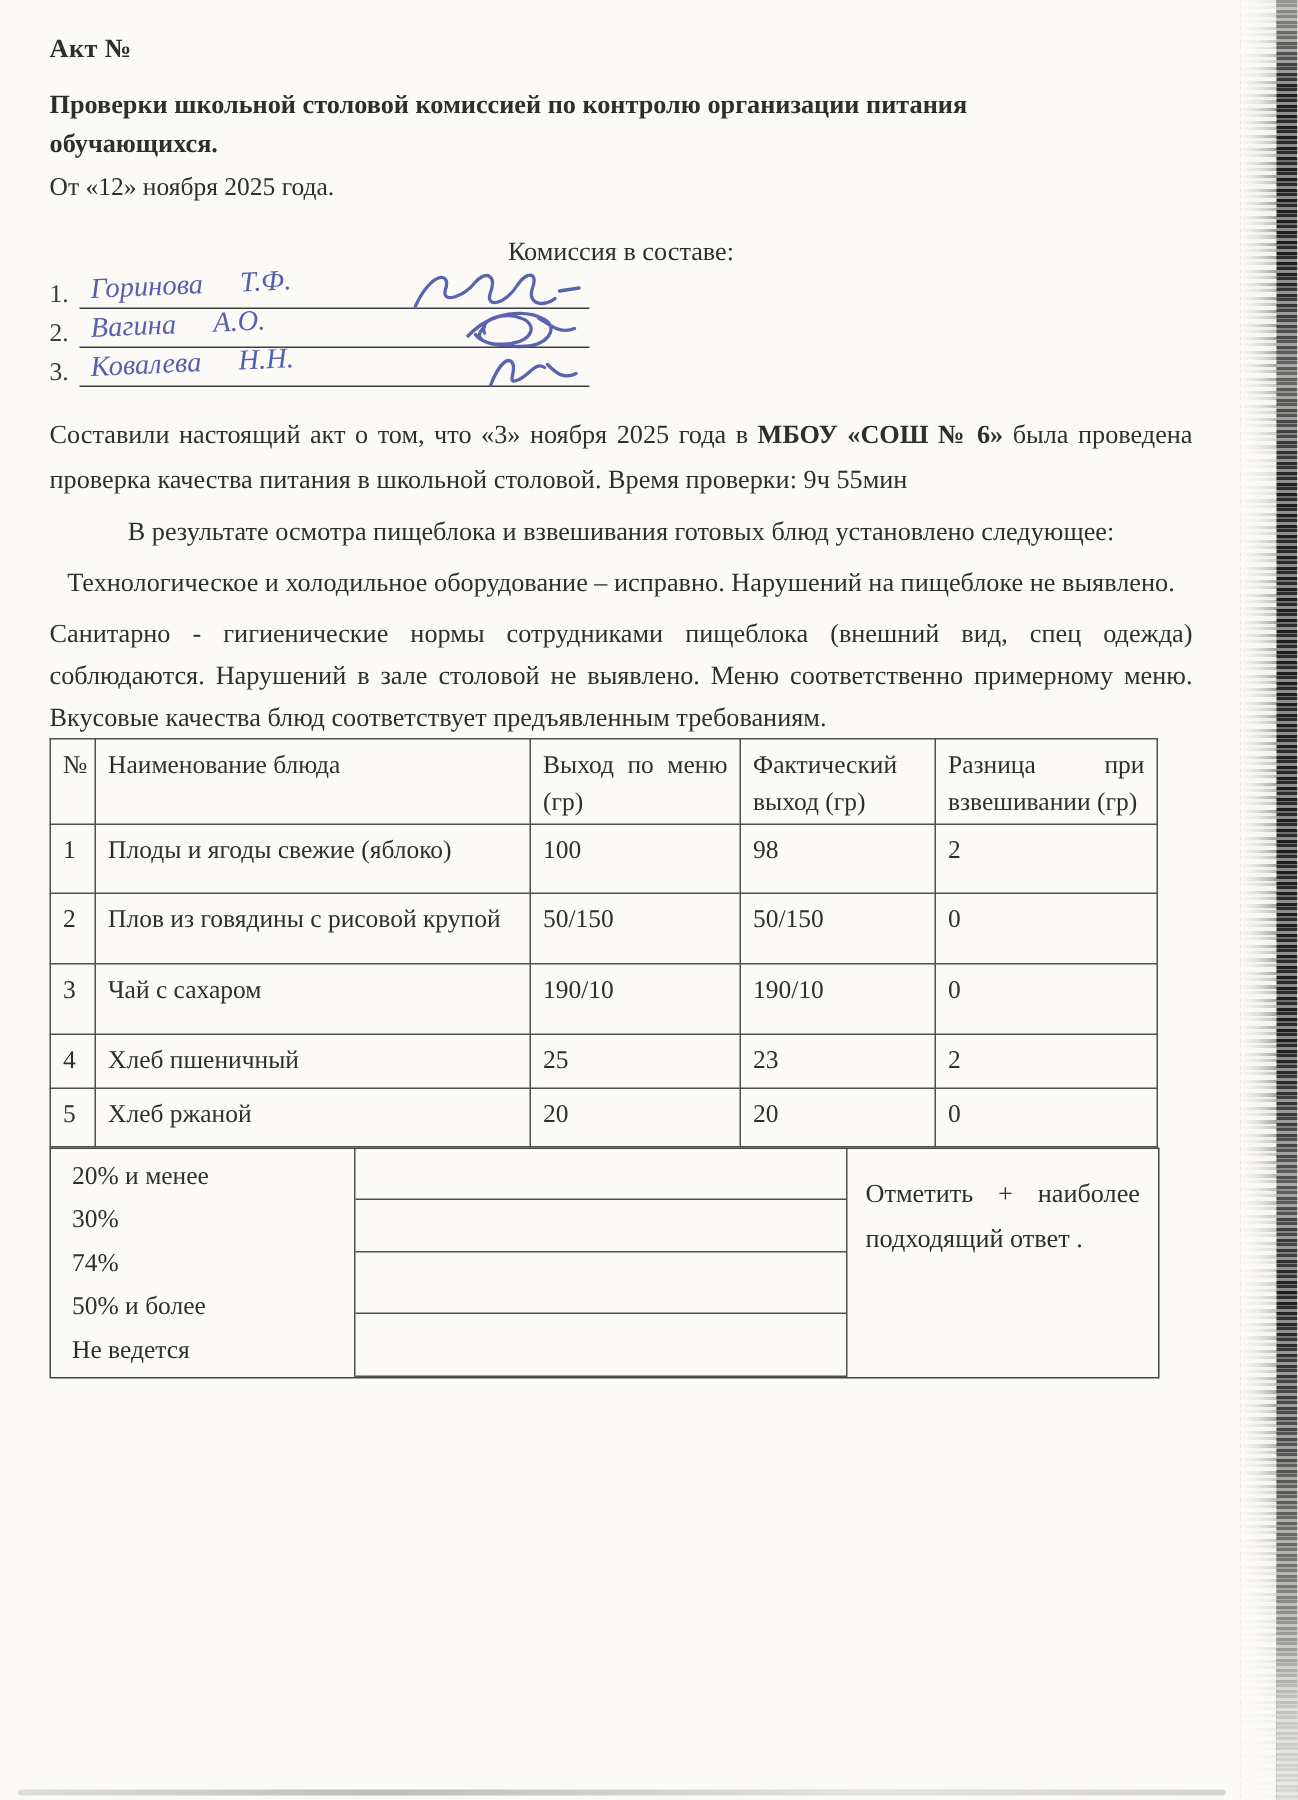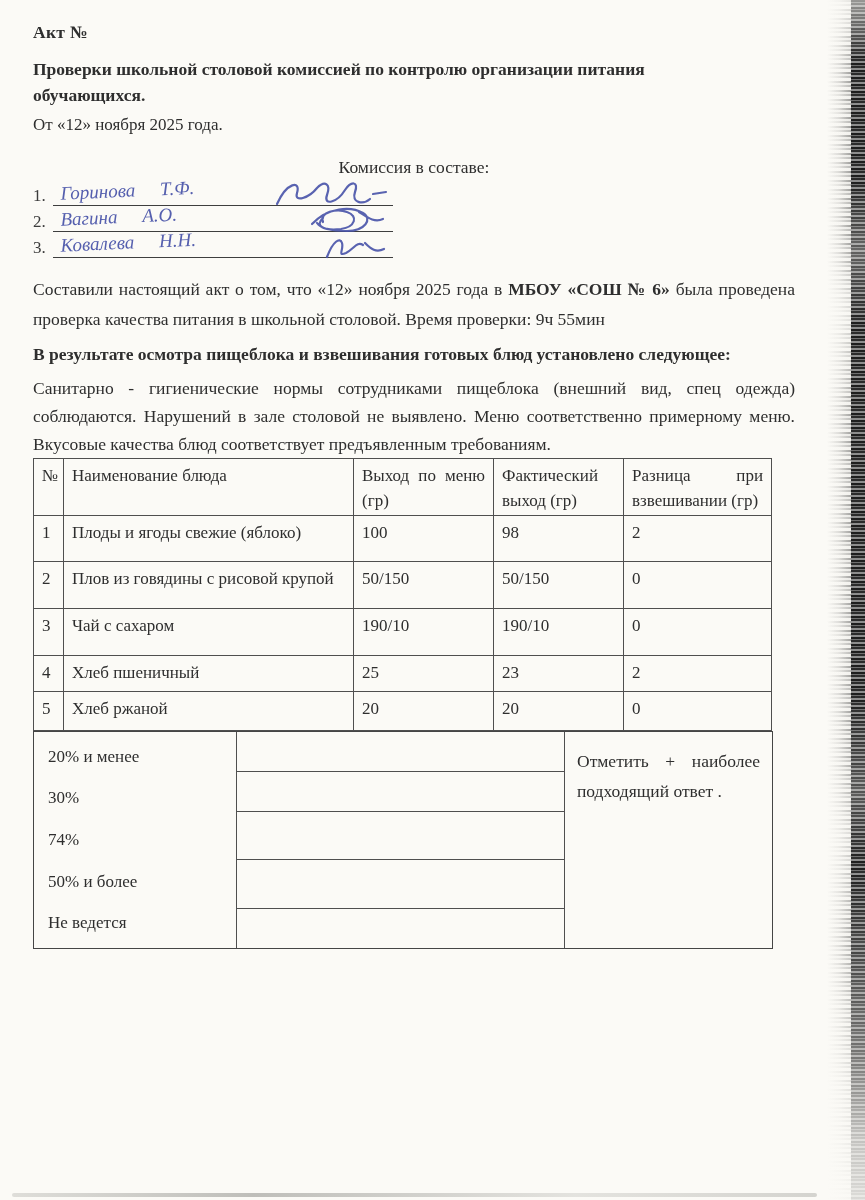--- a/index.html
+++ b/index.html
@@ -29,38 +29,38 @@
     font-style:italic; color:var(--ink); font-size:19px; line-height:22px;
     transform:rotate(-2.5deg); transform-origin:left bottom;
     word-spacing:20px; white-space:nowrap; padding-left:8px; opacity:.92;
   }
   .sig-mark { flex:0 0 auto; margin-right:4px; position:relative; top:5px; }
   .sig-mark svg { display:block; }
   .sig-mark path { stroke:var(--ink); stroke-width:2.2; fill:none; stroke-linecap:round; opacity:.9; }
 
   .para { font-size:17.5px; margin:6px 0 0 0; }
   .p1 { margin-top:16px; line-height:30px; text-align:justify; }
-  .p2, .p3 { line-height:28px; text-align:left;font-weight:bold; }
+  .p2, .p3 { line-height:28px; text-align:center; }
   .p4 { line-height:28px; text-align:justify; }
   .b { font-weight:bold; }
 
   table.dishes { border-collapse:collapse; table-layout:fixed; width:738px; margin-top:0; }
   table.dishes th, table.dishes td {
     border:1px solid var(--line); vertical-align:top;
     padding:4px 8px 2px 8px; font-size:17px; font-weight:normal; text-align:left;
     line-height:25px; overflow:hidden;
   }
   table.dishes { border:1.6px solid #454545; }
   table.dishes th { text-align:justify; }
   td.c-num, th.c-num { padding-left:6px; padding-right:2px; }
   tr.hrow { height:50px; } tr.r1 { height:46px; } tr.r2 { height:47px; }
   tr.r3 { height:47px; } tr.r4 { height:36px; } tr.r5 { height:39px; }
 
   .waste-title { margin:34px 0 0 40px; font-size:17.5px; line-height:24px; }
-  .waste { display:flex; width:740px; height:218px; border:1.4px solid #454545; margin-top:0; }
+  .waste { display:flex; width:740px; height:154px; border:1.4px solid #454545; margin-top:0; }
   .waste-left {
     width:203px; flex:0 0 auto; border-right:1px solid var(--line);
     display:flex; flex-direction:column; justify-content:space-around;
     padding:4px 4px 4px 14px; font-size:17px;
   }
   .waste-mid { width:327px; flex:0 0 auto; display:flex; flex-direction:column; }
   .waste-mid .wcell { border-bottom:1px solid var(--line); }
   .waste-mid .wcell:last-child { border-bottom:none; flex:1; }
   .wc1 { height:40px; } .wc2 { height:40px; } .wc3 { height:48px; } .wc4 { height:49px; }
   .waste-right {
@@ -148,24 +148,25 @@
     <span class="sig-line">
       <span class="hand">Ковалева Н.Н.</span>
       <span class="sig-mark">
         <svg width="70" height="30" viewBox="0 0 70 30">
           <path d="M8 25 C 14 9, 21 5, 23 11 C 25 17, 18 25, 27 21 C 35 17, 38 9, 44 13 M 46 11 C 52 17, 57 21, 65 17"></path>
         </svg>
       </span>
     </span>
   </div>
 
-  <div class="para p1"><span>Составили настоящий акт о том, что «12» ноября 2025 года в </span><span class="b"> МБОУ «СОШ № 6» </span><span> была проведена проверка качества питания в школьной столовой. Время проверки: 9ч 55мин</span></div>
+  <div class="para p1"><span>Составили настоящий акт о том, что «3» ноября 2025 года в </span><span class="b"> МБОУ «СОШ № 6» </span><span> была проведена проверка качества питания в школьной столовой. Время проверки: 9ч 55мин</span></div>
 
   <div class="para p2">В результате осмотра пищеблока и взвешивания готовых блюд установлено следующее:</div>
 
+  <div class="para p3">Технологическое и холодильное оборудование – исправно. Нарушений на пищеблоке не выявлено.</div>
 
   <div class="para p4">Санитарно - гигиенические нормы сотрудниками пищеблока (внешний вид, спец одежда) соблюдаются. Нарушений в зале столовой не выявлено. Меню соответственно примерному меню. Вкусовые качества блюд соответствует предъявленным требованиям.</div>
 
   <table class="dishes">
     <colgroup>
       <col style="width:30px">
         <col style="width:290px">
         <col style="width:140px">
       <col style="width:130px">
         <col style="width:148px">

